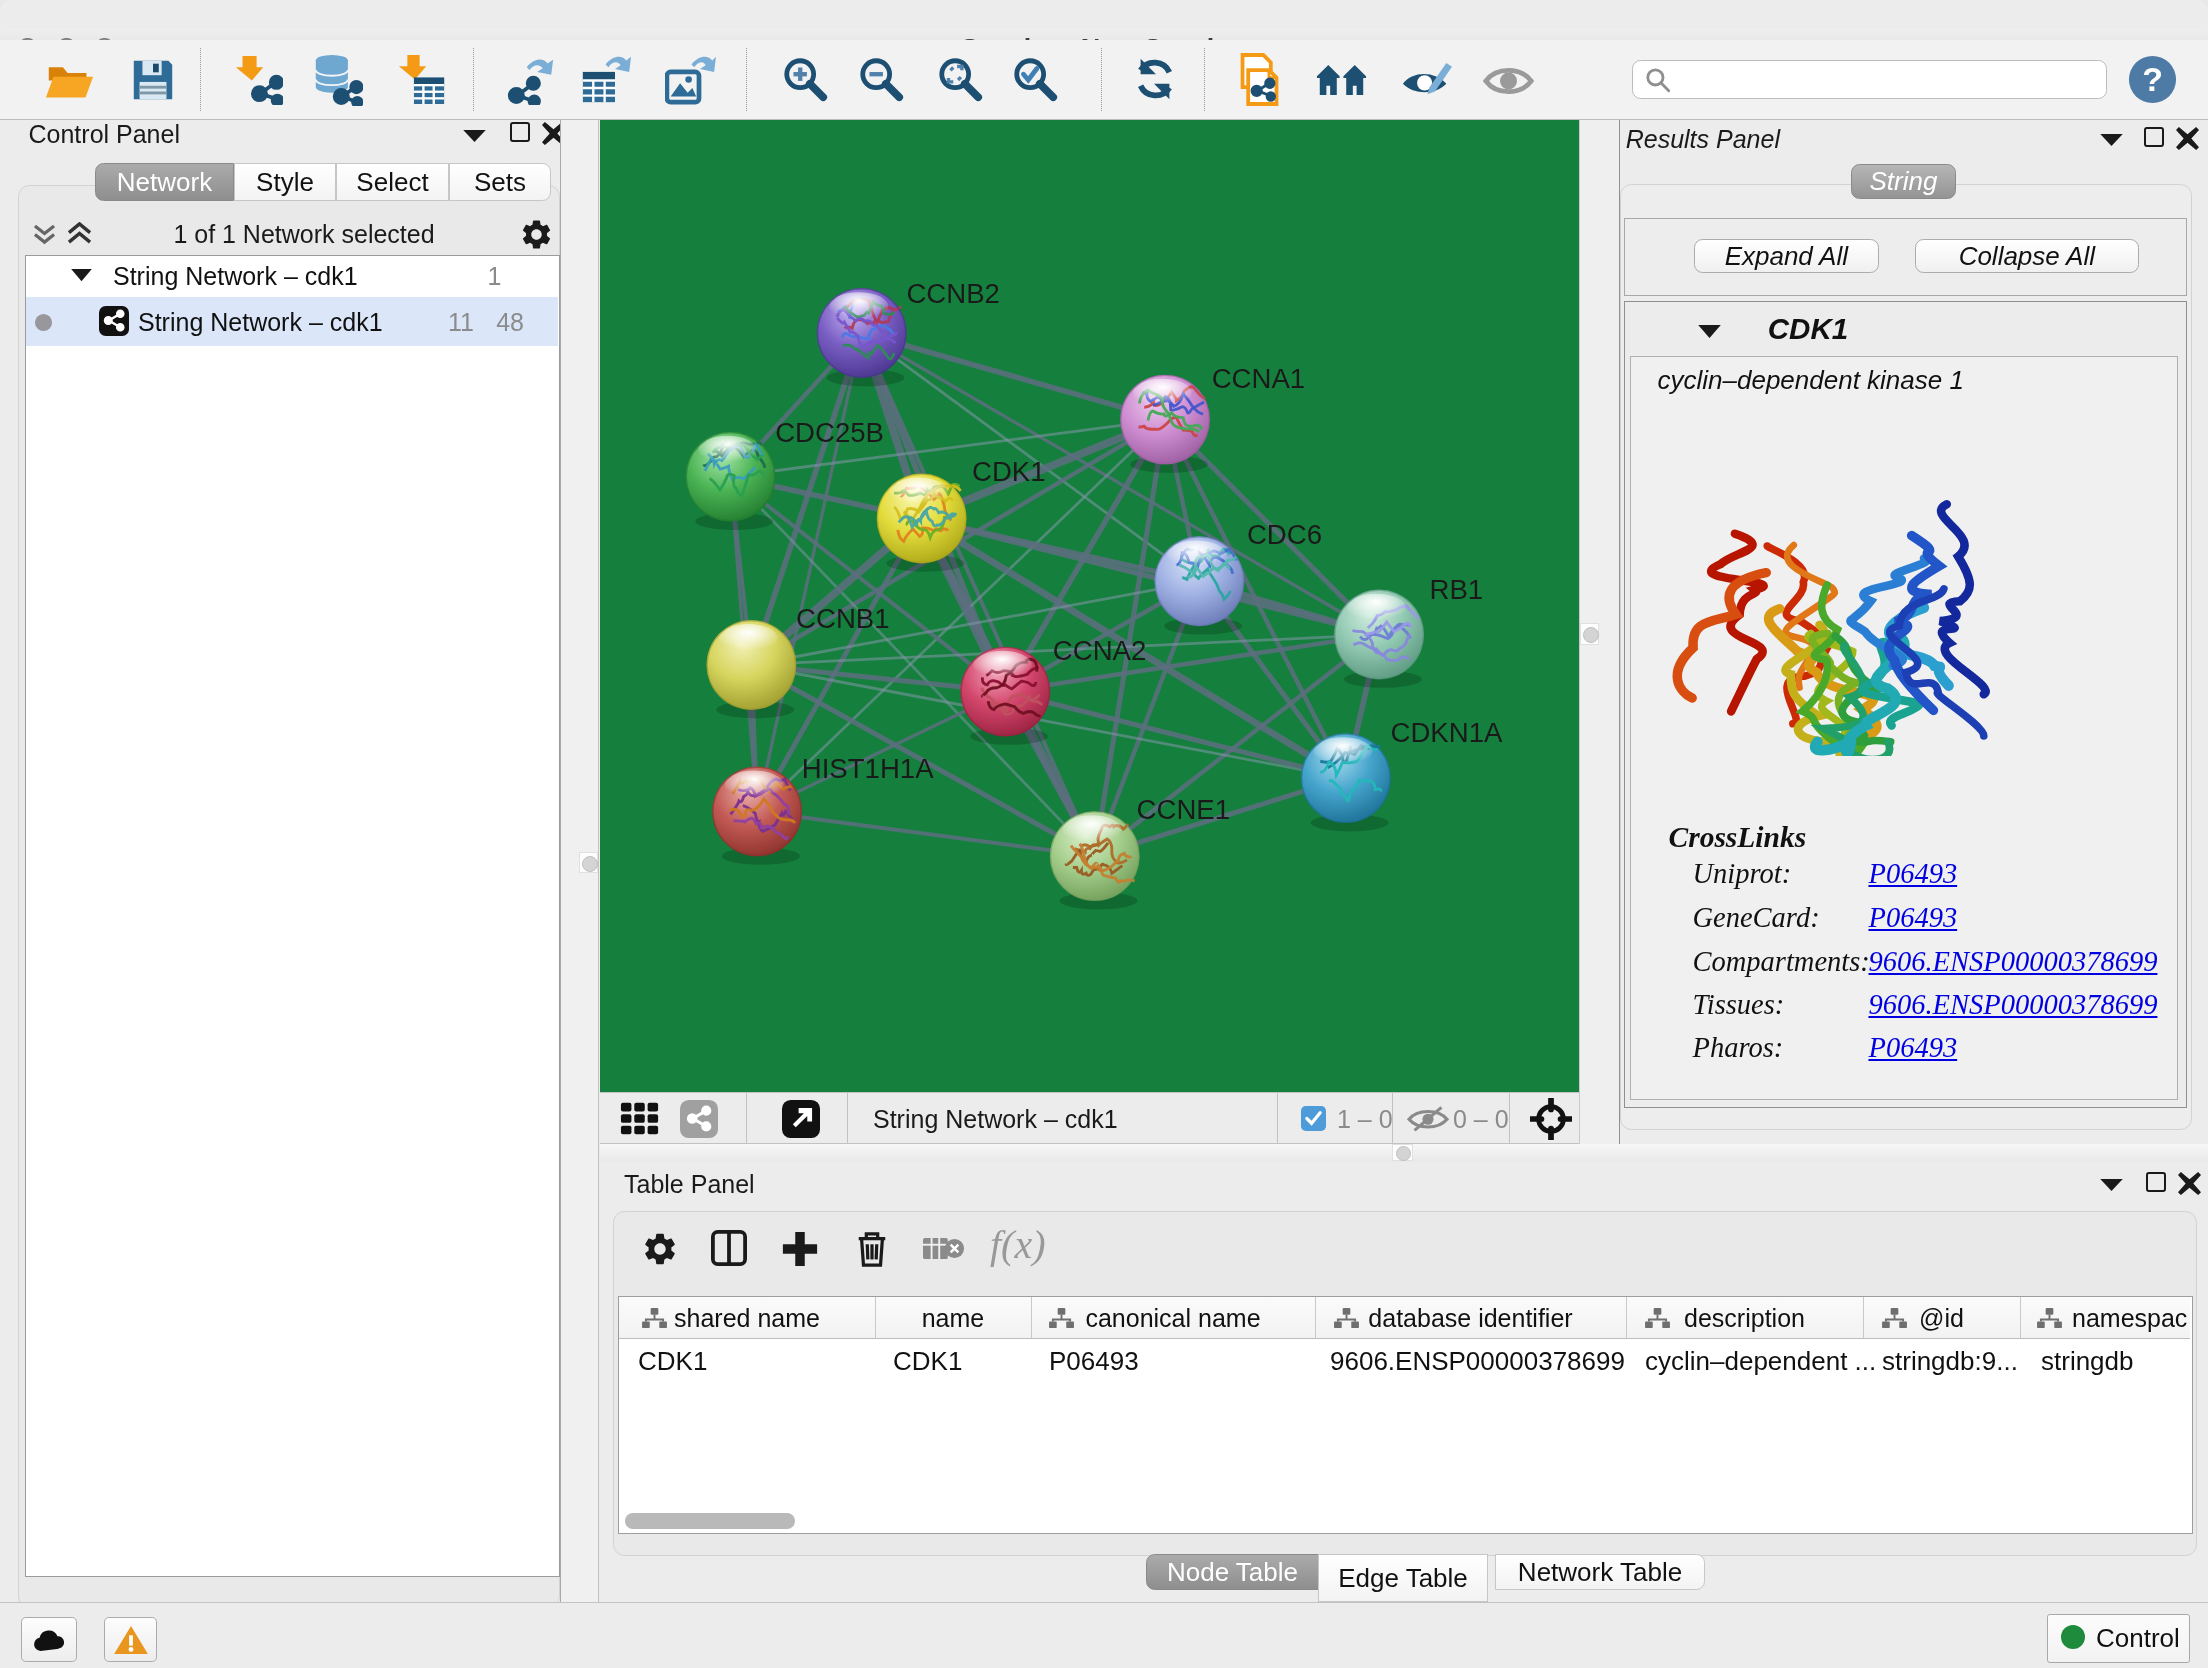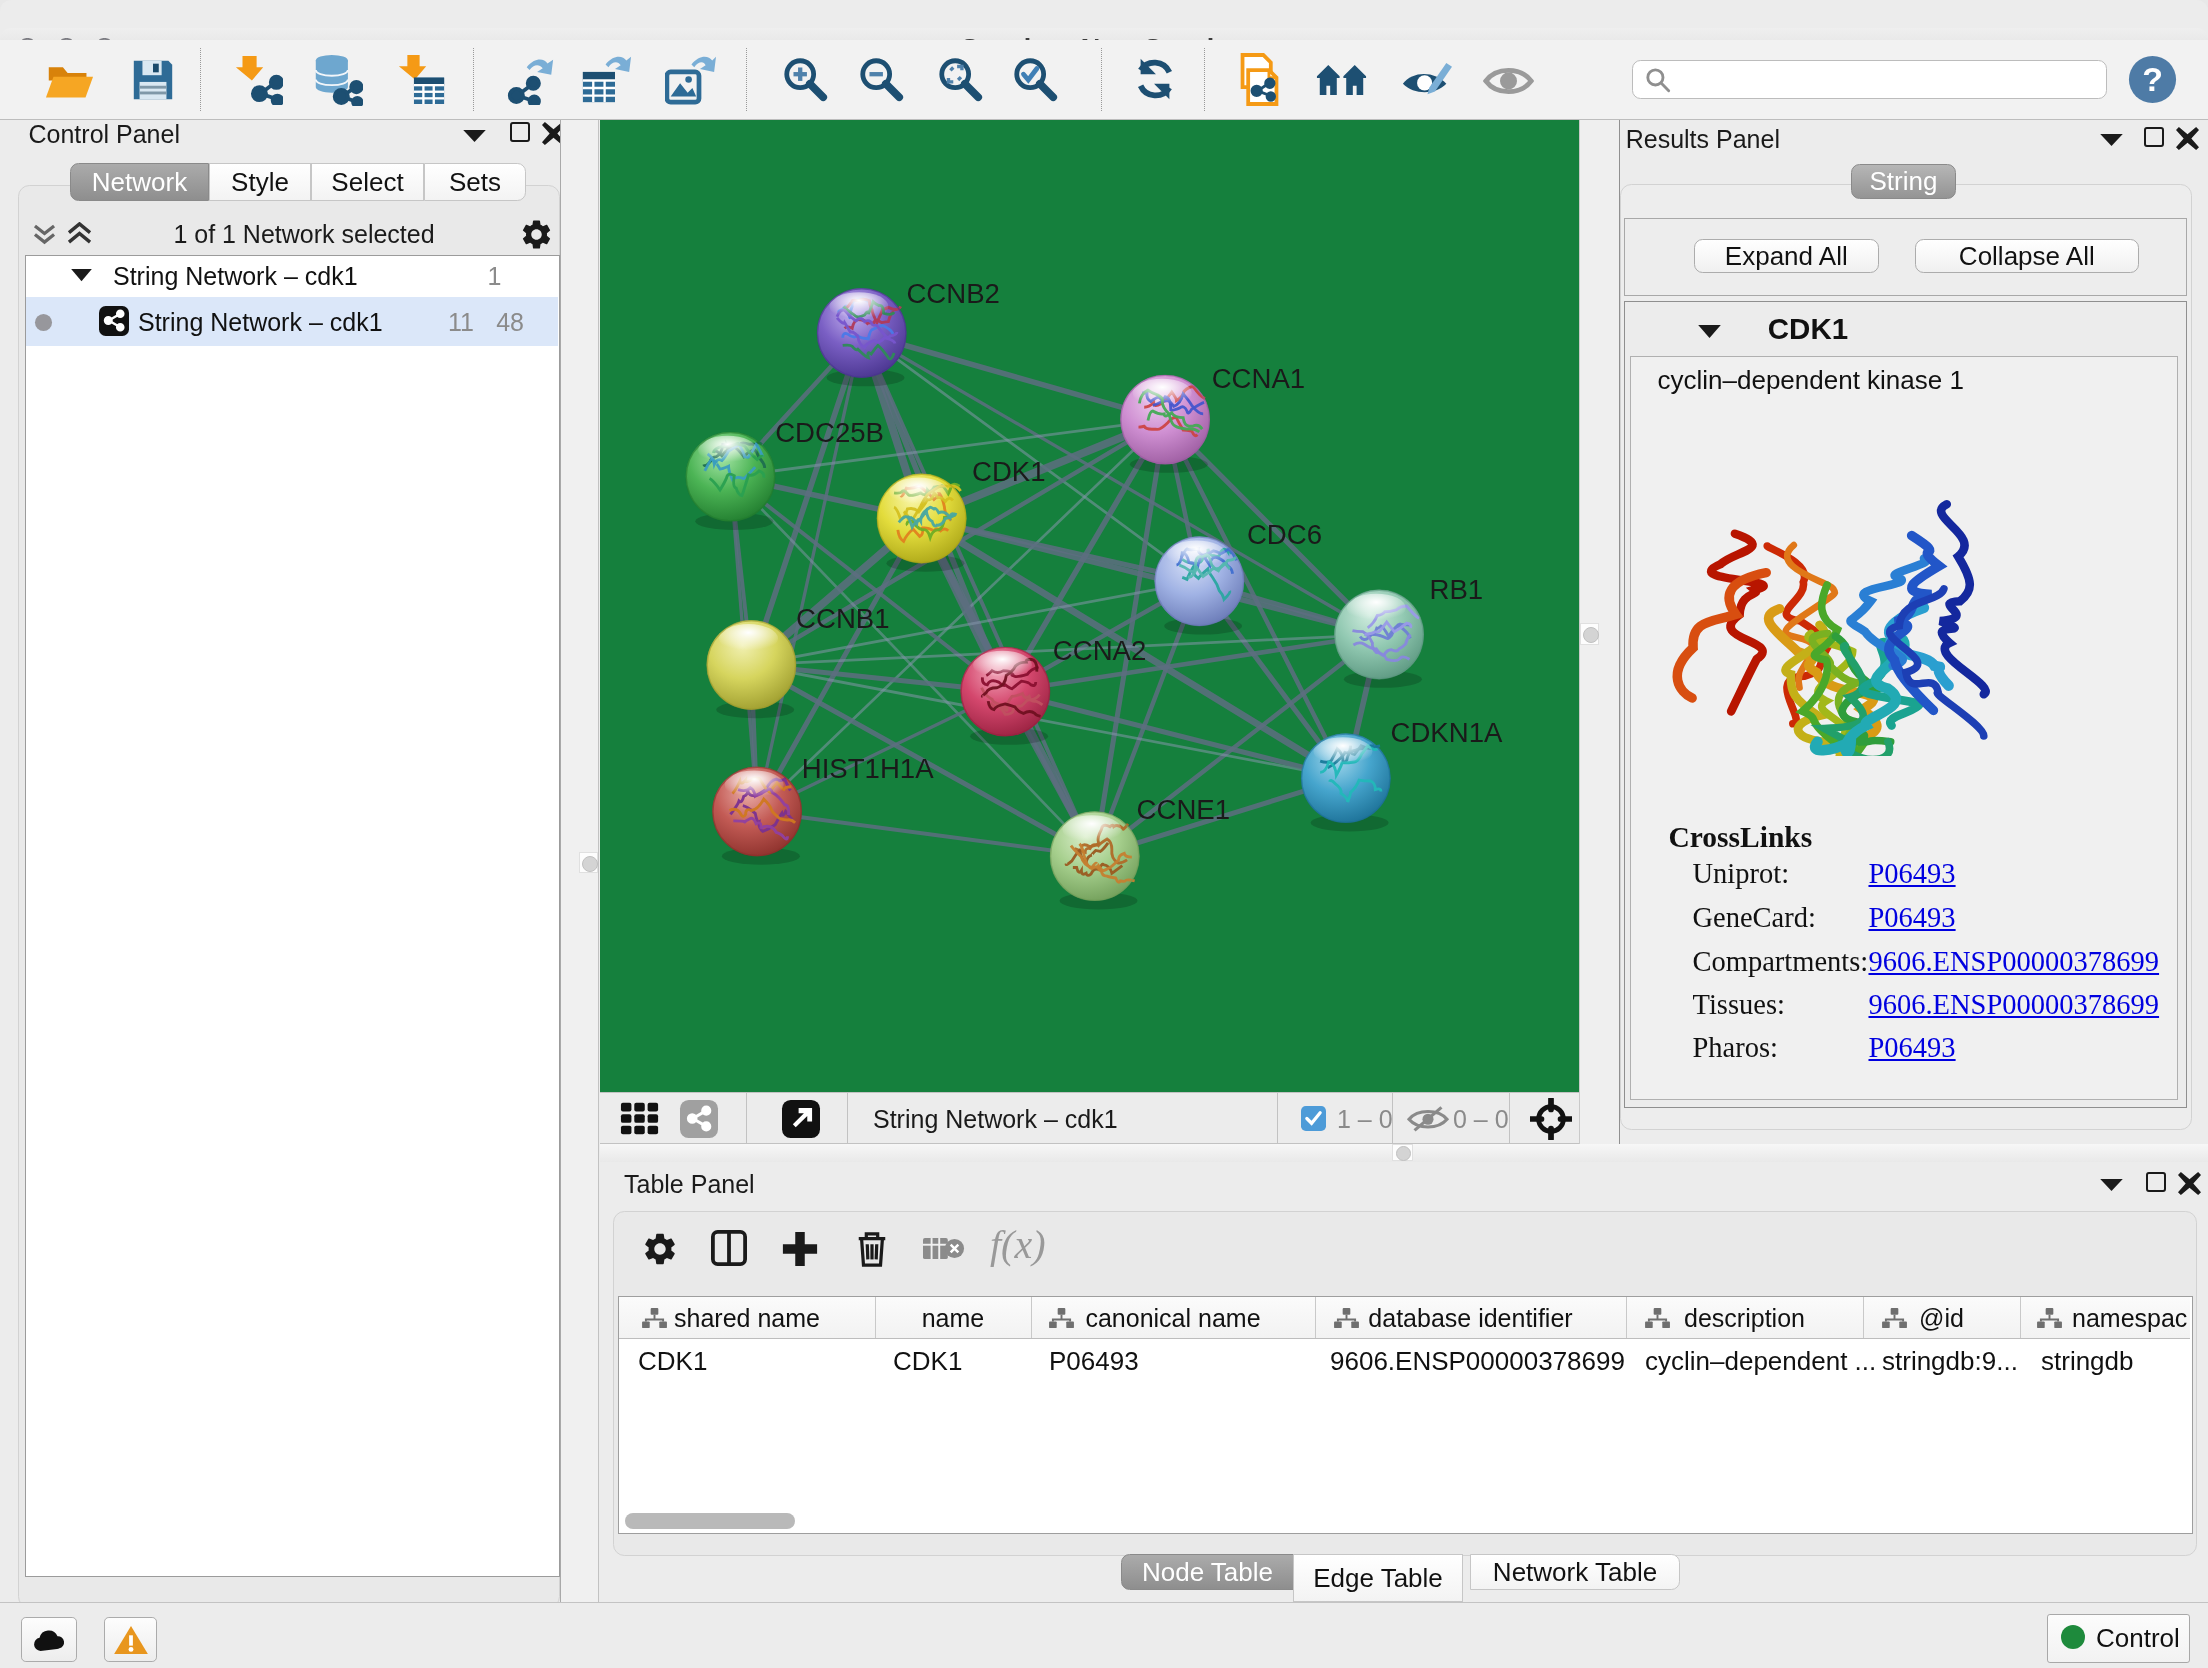--- a/index.html
+++ b/index.html
@@ -15,26 +15,26 @@
   .tsep{position:absolute;top:7.6px;height:63px;width:0;border-left:1.9px dotted #999;}
   .ticon{position:absolute;top:0;}
   #searchbox{position:absolute;left:1632px;top:20px;width:475px;height:39px;background:#fff;border:1.9px solid #bcbcbc;border-radius:8.6px;box-sizing:border-box;}
   
   #cpanel{position:absolute;left:0;top:120px;width:560px;height:1482px;background:#ececec;}
   #vsplit1{position:absolute;left:560px;top:120px;width:39px;height:1482px;background:#f0f0f0;border-left:1px solid #a9a9a9;border-right:1px solid #c2c2c2;box-sizing:border-box;}
   #canvas{position:absolute;left:600px;top:120px;width:979px;height:972px;background:#15803d;}
   #canvasbar{position:absolute;left:600px;top:1092px;width:979px;height:52px;background:#ececec;border-top:1px solid #c2c2c2;border-bottom:1px solid #c2c2c2;box-sizing:border-box;}
   #hsplit{position:absolute;left:600px;top:1144px;width:1608px;height:18px;background:linear-gradient(180deg,#f7f7f7,#e9e9e9);}
   #vsplit2{position:absolute;left:1579px;top:120px;width:40px;height:1024px;background:#efefef;border-left:1px solid #c9c9c9;box-sizing:border-box;}
-  #rpanel{position:absolute;left:1619px;top:120px;width:590px;height:1024px;background:#ececec;border-left:1.9px solid #909090;box-sizing:border-box;}
+  #rpanel{position:absolute;left:1619px;top:120px;width:590px;height:1024px;background:#ececec;border-left:1.9px solid #909090;box-sizing:border-box;font-style:italic;}
   #tpanel{position:absolute;left:600px;top:1162px;width:1608px;height:439px;background:#ececec;}
   #statusbar{position:absolute;left:0;top:1602px;width:2208px;height:67px;background:#ececec;border-top:1px solid #c3c3c3;}
   
   .paneltitle{font-size:25px;color:#1a1a1a;}
-  .seg{position:absolute;z-index:5;box-sizing:border-box;border:1px solid #c6c6c6;background:linear-gradient(180deg,#ffffff,#f3f3f3);color:#111;font-size:26px;display:flex;align-items:center;justify-content:center;}
+  .seg{position:absolute;z-index:5;box-sizing:border-box;border:1px solid #c6c6c6;background:linear-gradient(180deg,#ffffff,#f3f3f3);color:#111;font-size:26px;display:flex;align-items:center;justify-content:center;margin-left:25px;}
   .seg.sel{background:linear-gradient(180deg,#ababab,#8e8e8e);color:#fff;border-color:#8a8a8a;}
   .roundbox{position:absolute;z-index:0;background:#e9e9e9;border:1px solid #d2d2d2;border-radius:11.4px;box-sizing:border-box;}
 </style>
 </head>
 <body>
 <div id="win">
   <div id="titlebar">
     <div class="tl" style="left:17px;"></div>
     <div class="tl" style="left:56px;"></div>
     <div class="tl" style="left:94px;"></div>

